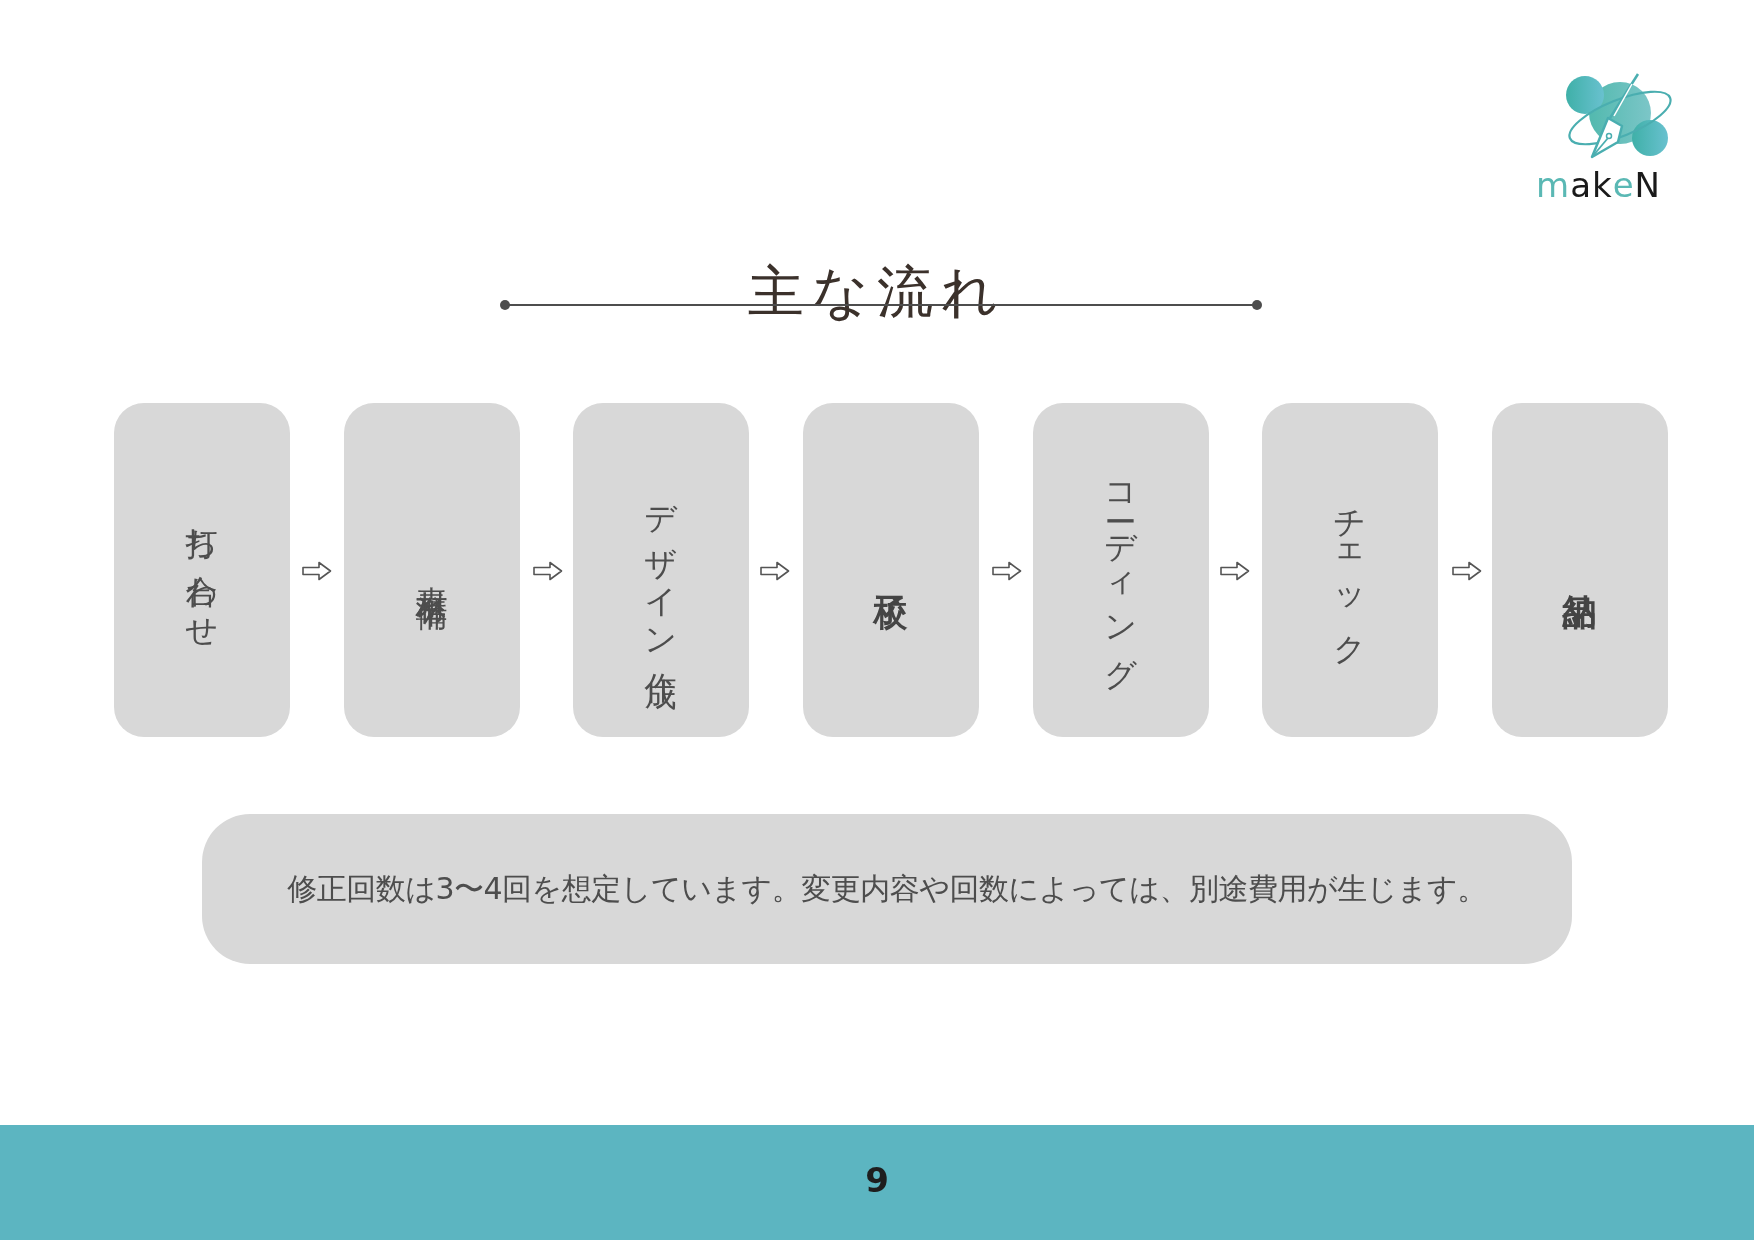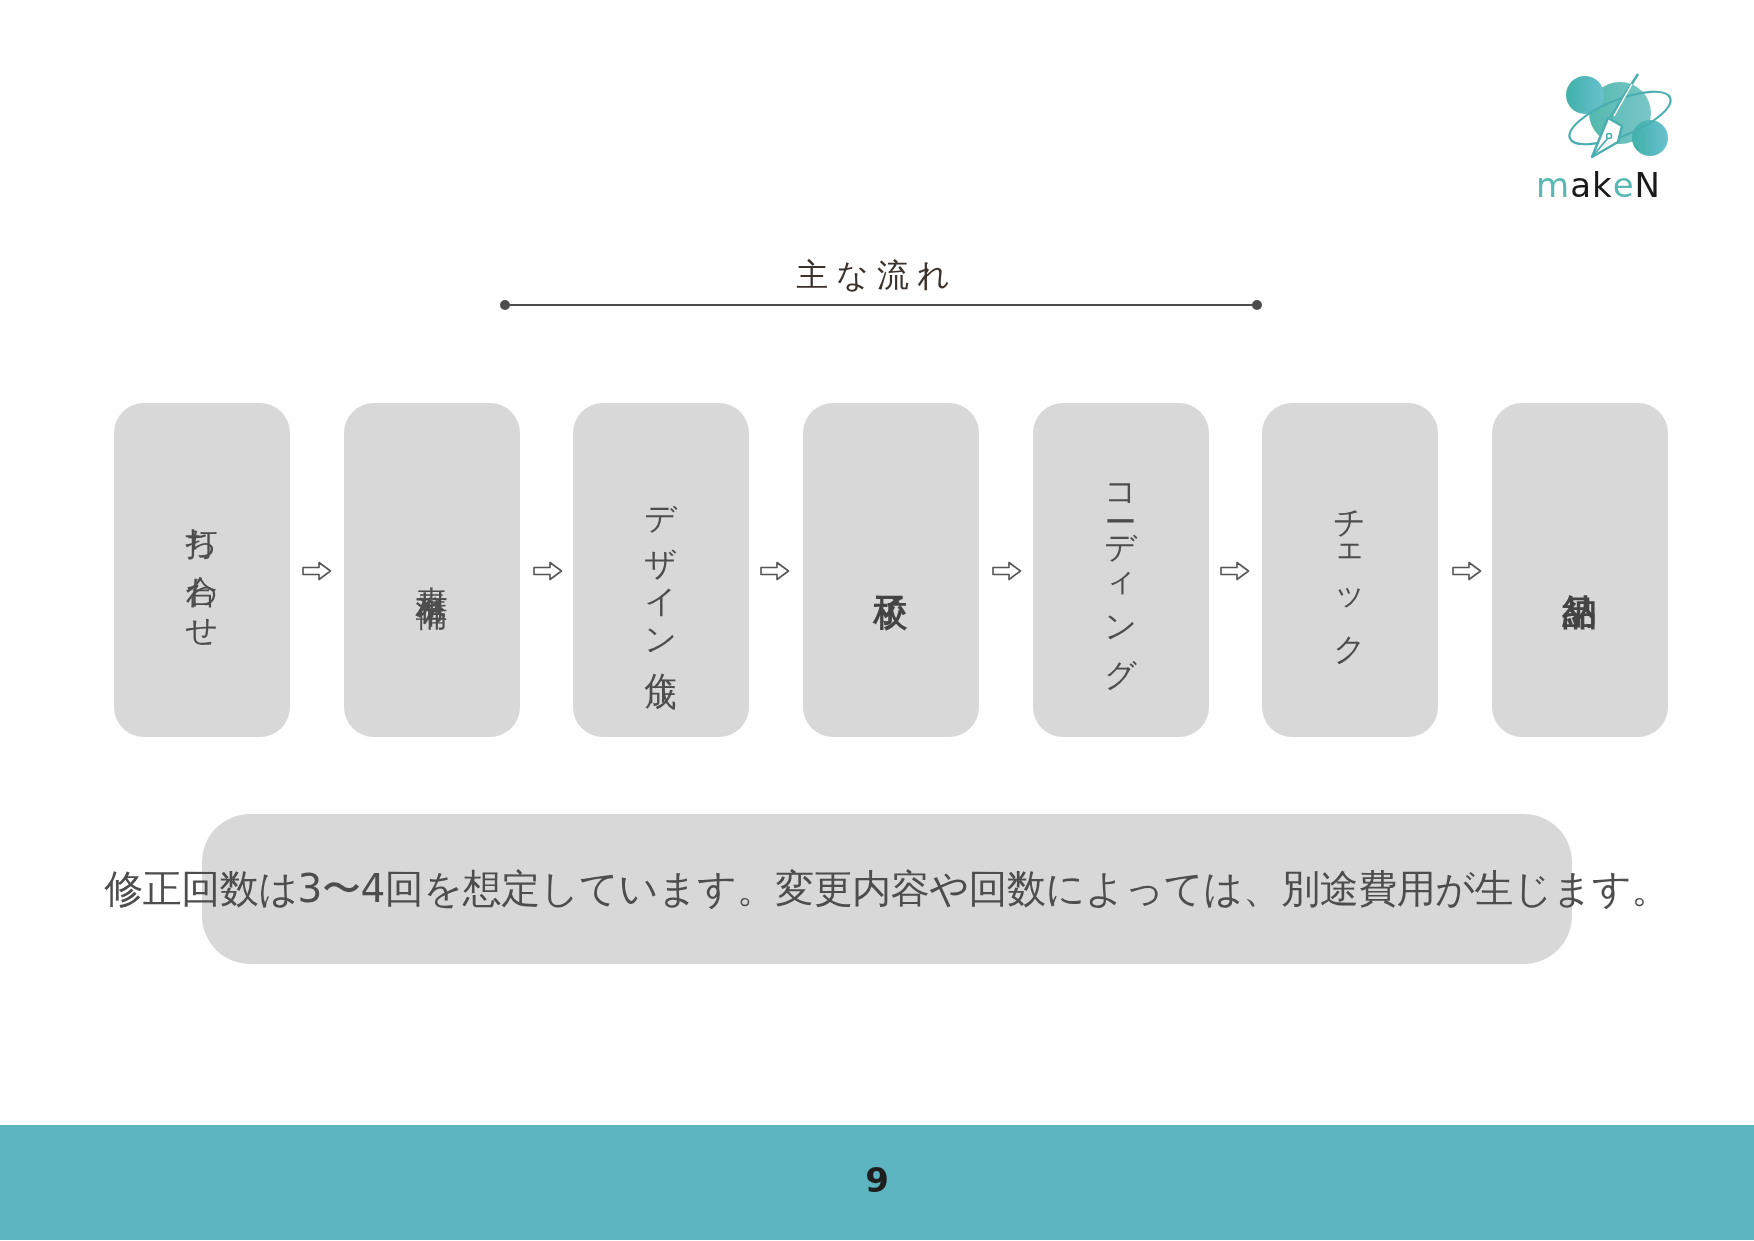--- a/index.html
+++ b/index.html
@@ -12,21 +12,21 @@
   .logo svg { position: absolute; left: 0; top: 0; }
   .wordmark {
     position: absolute; left: 6px; top: 108px; width: 170px;
     font-family: "DejaVu Sans", sans-serif; font-weight: normal; font-size: 34px;
     letter-spacing: 1px; line-height: 34px; white-space: nowrap;
   }
   .wordmark span { display: inline-block; }
 
   .title {
     position: absolute; left: 0; width: 1754px; top: 224px; text-align: center;
-    font-size: 32px; letter-spacing: 8px; color: #3b312b; font-weight: normal;
+    font-size: 56px; letter-spacing: 8px; color: #3b312b; font-weight: normal;
     line-height: 60px;
   }
   .title-rule {
     position: absolute; left: 505px; top: 304px; width: 752px; height: 2px;
     background: #4d4d4d;
   }
   .rule-dot {
     position: absolute; top: 300px; width: 10px; height: 10px; border-radius: 50%;
     background: #4d4d4d;
   }
@@ -44,21 +44,21 @@
   .step-label.bold { font-weight: bold; font-size: 34px; letter-spacing: 2px; color: #444444; }
   .arrow {
     position: absolute; top: 158px; width: 30px; height: 20px;
   }
 
   .note {
     position: absolute; left: 202px; top: 814px; width: 1370px; height: 150px;
     background: #d8d8d8; border-radius: 48px;
     display: flex; align-items: center; justify-content: center;
   }
-  .note-text { font-size: 39px; color: #4d4d4d; white-space: nowrap; letter-spacing: -0.5px; }
+  .note-text { font-size: 30px; color: #4d4d4d; white-space: nowrap; letter-spacing: -0.5px; }
 
   .footer {
     position: absolute; left: 0; top: 1125px; width: 1754px; height: 115px;
     background: #5cb5c1;
     display: flex; align-items: center; justify-content: center;
   }
   .page-number { font-size: 34px; font-weight: bold; color: #1e1e1e; margin-top: -6px; }
 </style>
 </head>
 <body>

